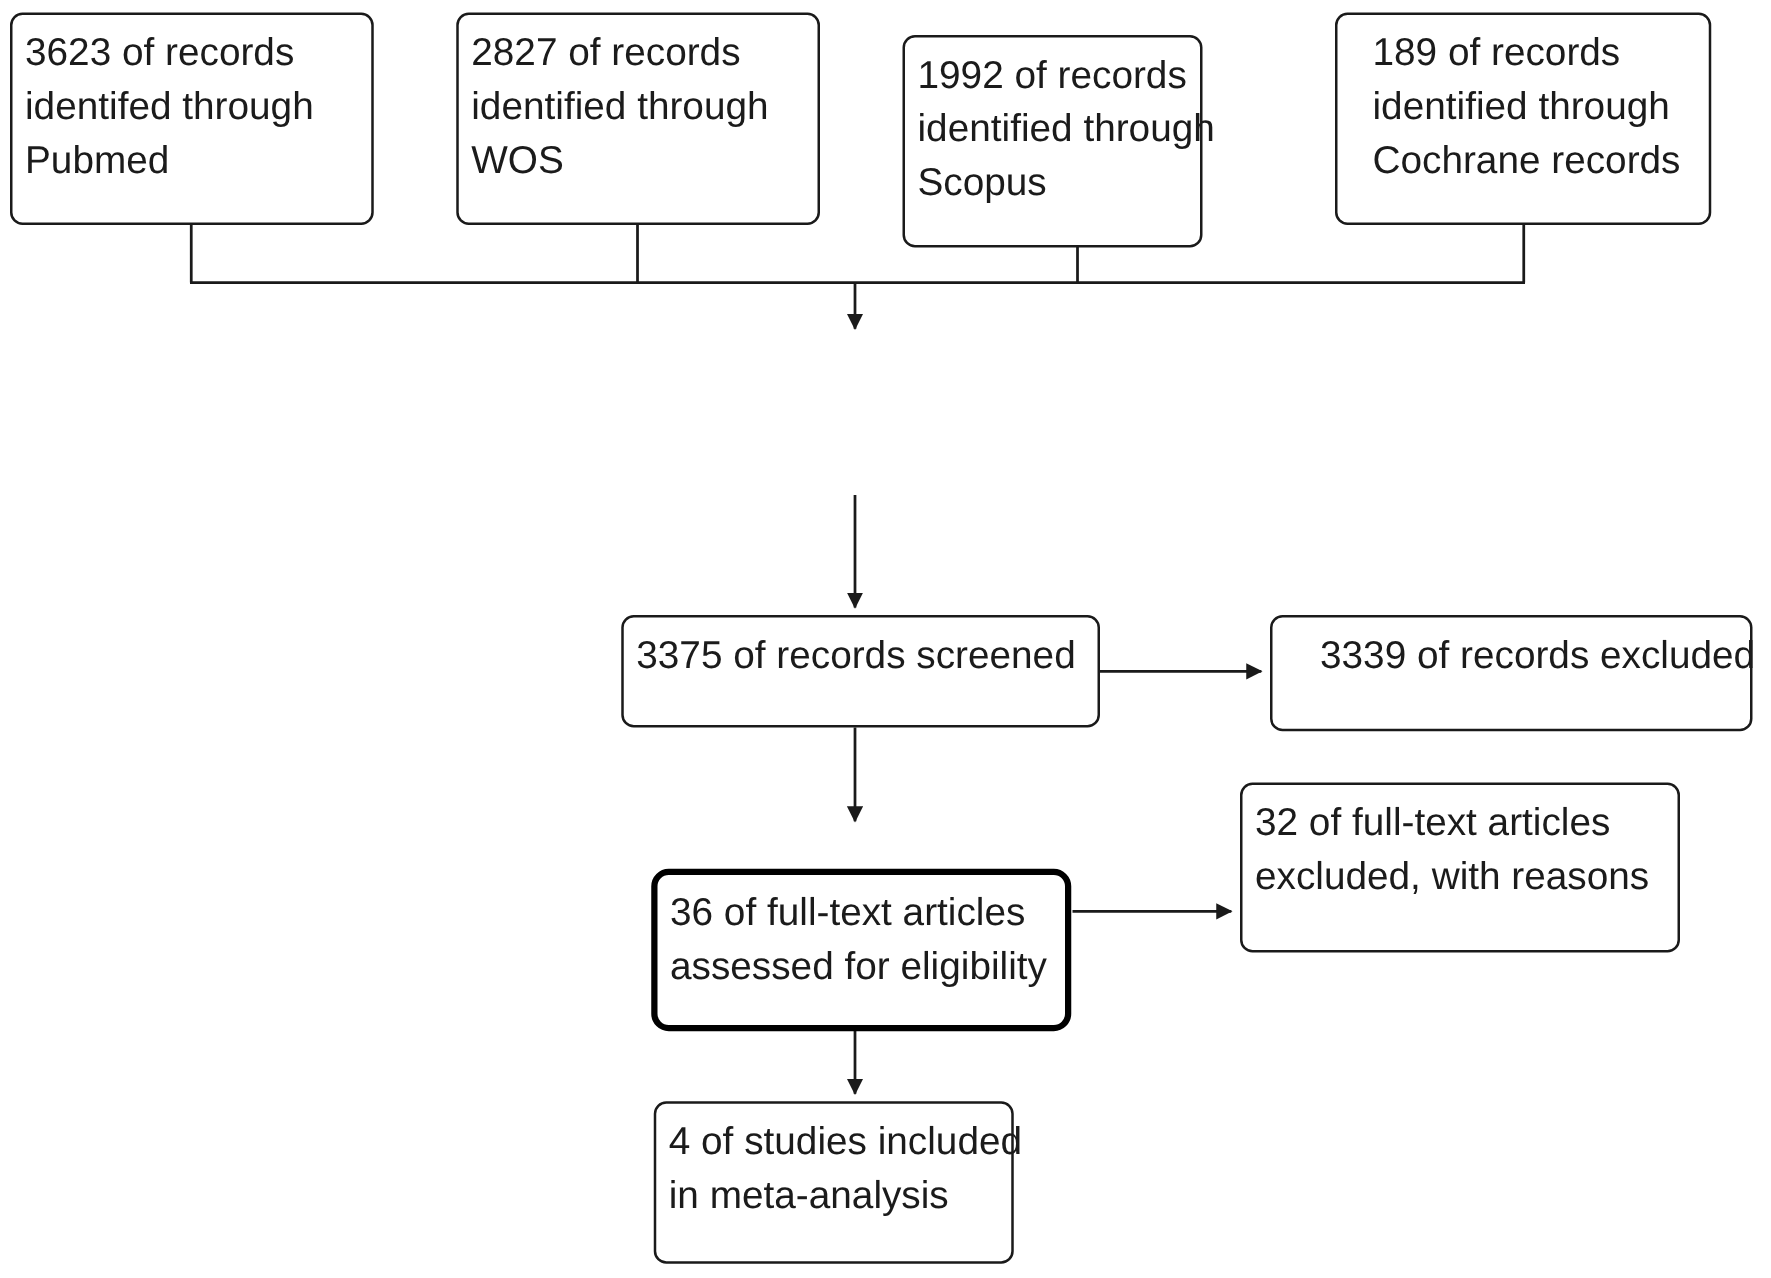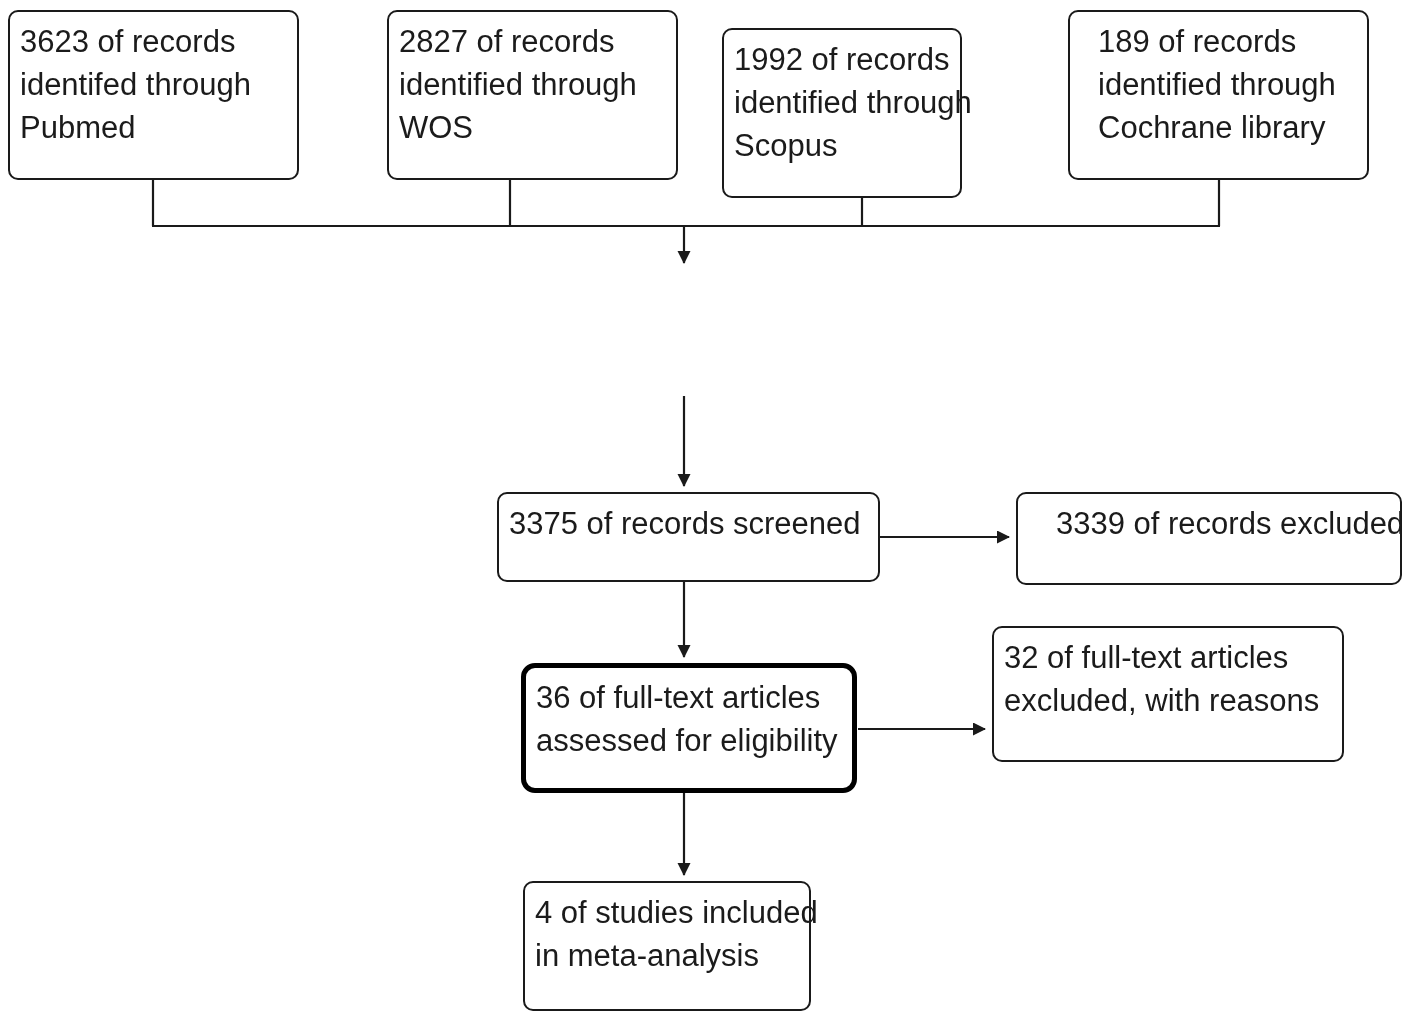--- a/index.html
+++ b/index.html
@@ -32,24 +32,25 @@
     font-size: 31px;
     line-height: 43px;
     color: #1b1b1b;
     white-space: nowrap;
   }
   .node .tline { white-space: nowrap; }
   .node.thick {
     border-width: 5px;
     border-radius: 14px;
     border-color: #000;
+    margin-top: 32px;
   }
   
   #n-pubmed      { left:   8px; top:  10px; width: 291px; height: 170px; }
-  #n-wos         { left: 365px; top:  10px; width: 291px; height: 170px; margin-left: 22px; }
+  #n-wos         { left: 365px; top:  10px; width: 291px; height: 170px; }
   #n-scopus      { left: 722px; top:  28px; width: 240px; height: 170px; }
   #n-cochrane    { left: 1068px; top: 10px; width: 301px; height: 170px; padding-left: 28px; }
   
   #n-duplicates  { left: 520px; top: 270px; width: 333px; height: 126px; }
   #n-screened    { left: 497px; top: 492px; width: 383px; height:  90px; }
   #n-excluded    { left: 1016px; top: 492px; width: 386px; height: 93px; padding-left: 38px; }
   #n-eligibility { left: 521px; top: 663px; width: 336px; height: 130px; }
   #n-reasons     { left: 992px; top: 626px; width: 352px; height: 136px; }
   #n-included    { left: 523px; top: 881px; width: 288px; height: 130px; }
 </style>
@@ -91,21 +92,21 @@
 
   <div class="node" id="n-scopus">
     <div class="tline">1992 of records</div>
     <div class="tline">identified through</div>
     <div class="tline">Scopus</div>
   </div>
 
   <div class="node" id="n-cochrane">
     <div class="tline">189 of records</div>
     <div class="tline">identified through</div>
-    <div class="tline">Cochrane library</div>
+    <div class="tline">Cochrane records</div>
   </div>
 
 
   <div class="node" id="n-screened">
     <div class="tline">3375 of records screened</div>
   </div>
 
   <div class="node" id="n-excluded">
     <div class="tline">3339 of records excluded</div>
   </div>

